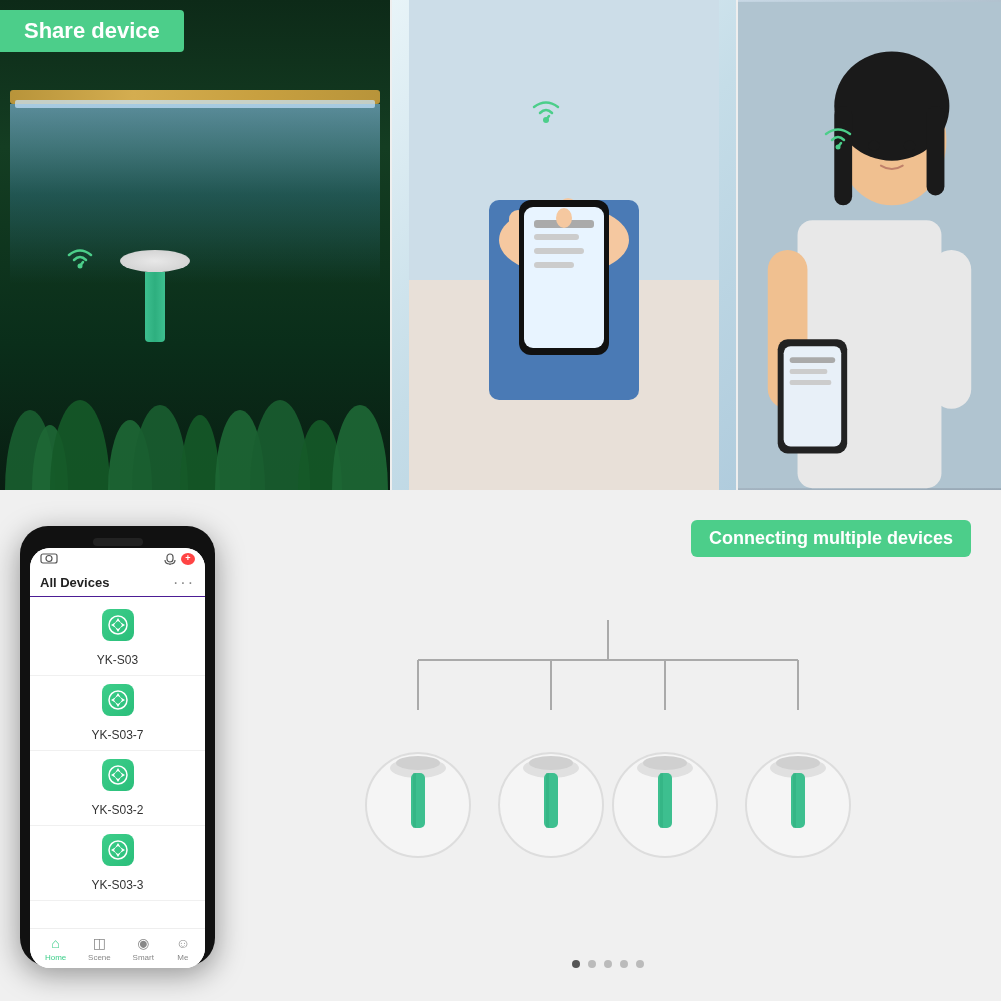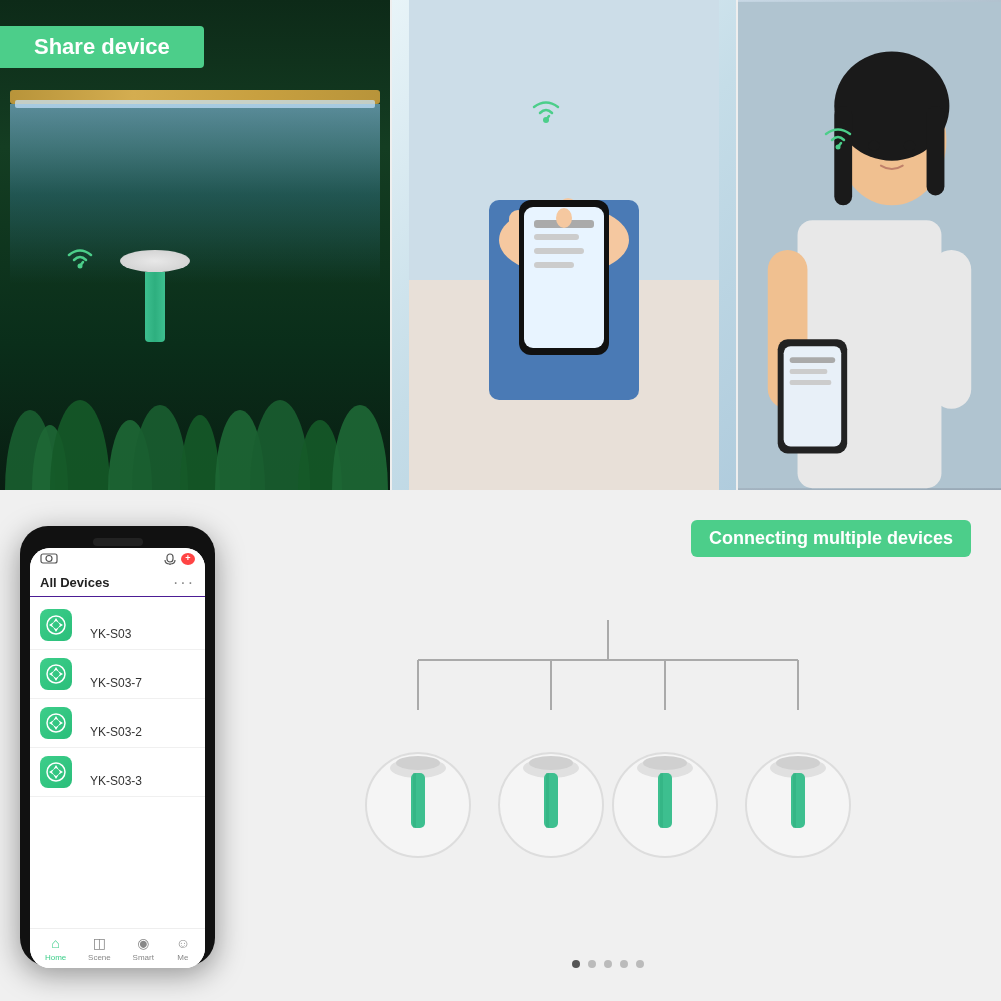--- a/index.html
+++ b/index.html
@@ -24,24 +24,24 @@
       width: 390px;
       height: 490px;
       position: relative;
       background: #1a3a2a;
       overflow: hidden;
       flex-shrink: 0;
     }
 
     .share-badge {
       position: absolute;
-      top: 26px;
+      top: 10px;
       left: 0;
       background: #4cce8a;
-      padding: 8px 34px;
+      padding: 8px 24px;
       z-index: 10;
       border-radius: 0 4px 4px 0;
     }
 
     .share-badge-text {
       color: #fff;
       font-size: 22px;
       font-weight: bold;
     }
 
@@ -207,24 +207,25 @@
     }
 
     .device-list {
       flex: 1;
       overflow: hidden;
       padding: 4px 0;
     }
 
     .device-item {
       display: flex;
-      align-items: flex-end;
+      align-items: center;
       padding: 8px 10px;
-      gap: 18px;
+      gap: 12px;
       border-bottom: 1px solid #f0f0f0;
+      flex-direction: column;
     }
 
     .device-icon {
       width: 32px;
       height: 32px;
       background: linear-gradient(135deg, #3dce8a, #2abe7a);
       border-radius: 8px;
       display: flex;
       align-items: center;
       justify-content: center;

